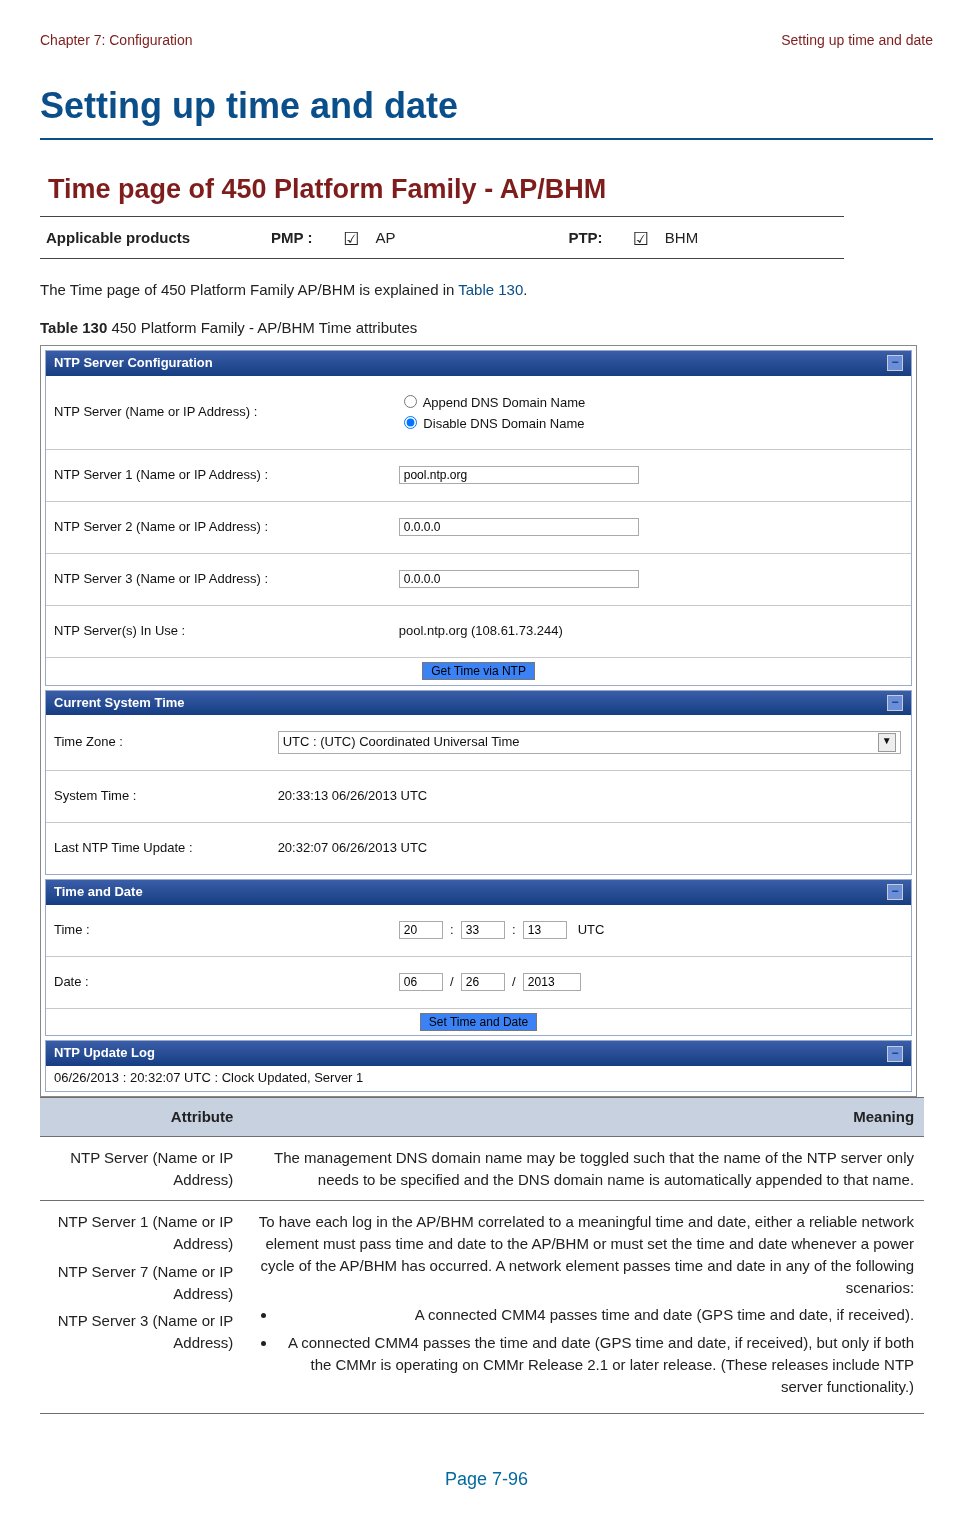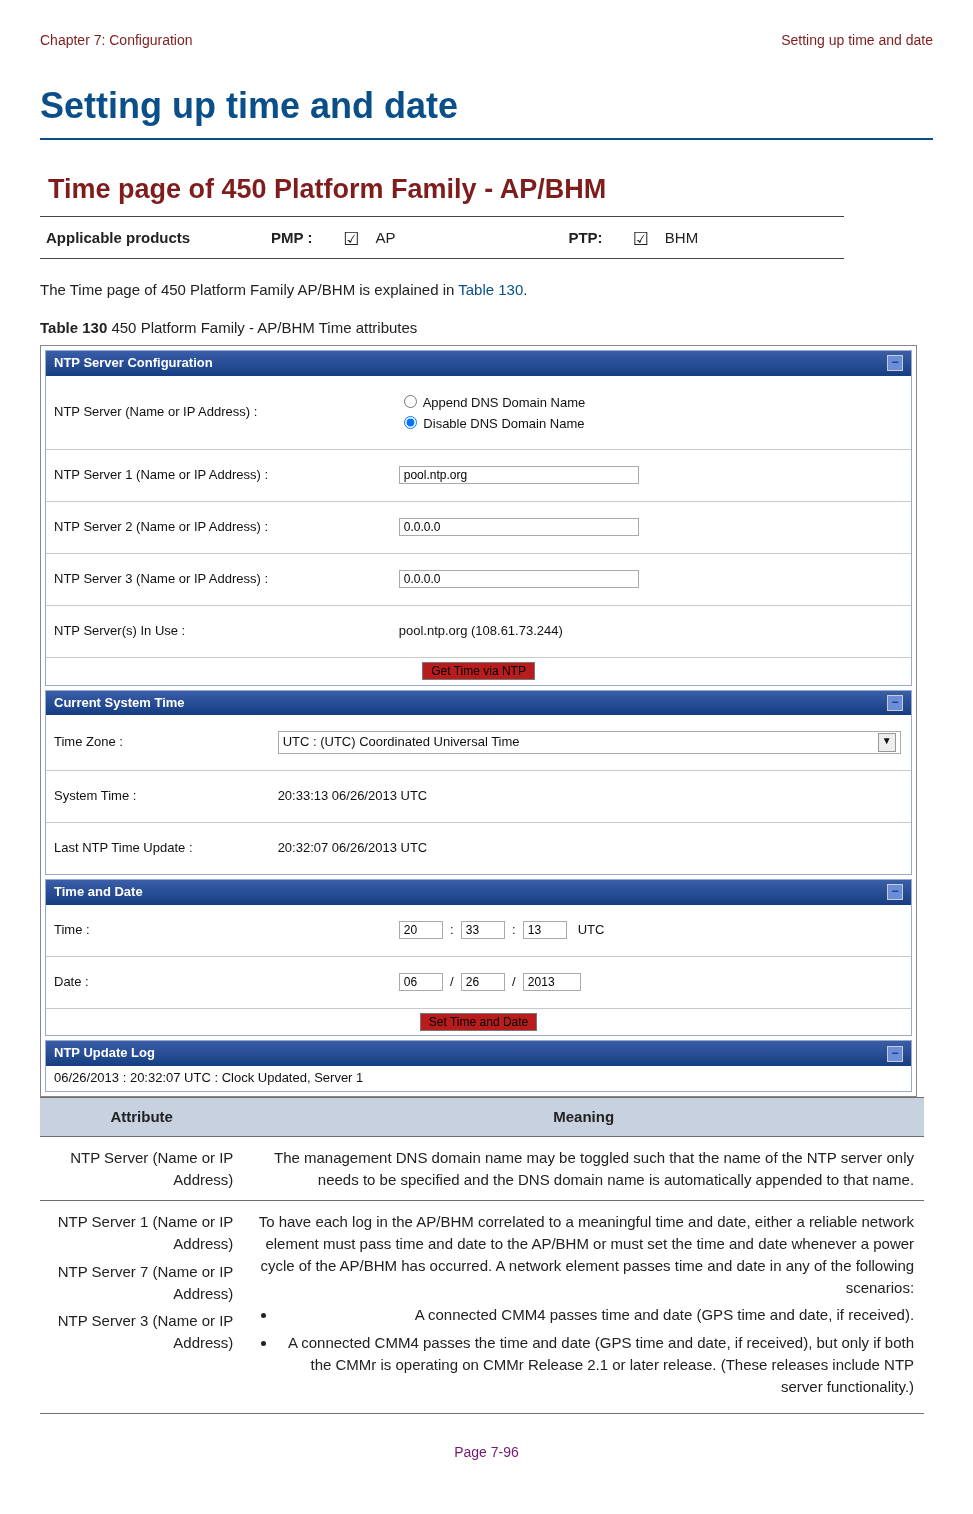--- a/index.html
+++ b/index.html
@@ -109,21 +109,21 @@
     font-size: 12px;
     border: 1px solid #aaa;
     padding: 1px 4px;
     background: #fff;
   }
   .cfg-input.wide { width: 230px; }
   .cfg-input.num { width: 34px; }
   .btn-row { text-align: center; padding: 4px; border-top: 1px solid #c9c9c9; }
   .btn {
     font-family: inherit; font-size: 12px;
-    background: #b91c1c; border: 1px solid #777;
+    background: #3b82f6; border: 1px solid #777;
     padding: 1px 8px;
   }
   .tz-select {
     width: 98%;
     border: 1px solid #aaa;
     background: #fff;
     padding: 1px 4px;
     display: flex;
     justify-content: space-between;
   }
@@ -138,42 +138,42 @@
   .radio { vertical-align: -1px; }
 
   
   table.attr-table {
     width: 99%;
     border-collapse: collapse;
     margin-top: 0;
   }
   .attr-table th {
     background: #c7d1e0;
-    text-align: center;
+    text-align: right;
     padding: 8px 10px;
     font-weight: bold;
     border-top: 1px solid #6f6f6f;
     border-bottom: 1px solid #6f6f6f;
   }
   .attr-table td {
     padding: 10px 10px;
     vertical-align: top;
     border-bottom: 1px solid #6f6f6f;
     text-align: right;
   }
   .attr-table .col-a { width: 23%; }
   .stack-attr { margin-bottom: 6px; }
   ul.bul { margin: 6px 0 0 2px; padding-left: 22px; }
   ul.bul li { margin: 6px 0; }
 
   .page-footer {
     text-align: center;
-    color: #701a75;
-    font-size: 14px;
-    margin-top: 28px;
+    color: #0369a1;
+    font-size: 18px;
+    margin-top: 52px;
   }
 </style>
 </head>
 <body>
 
 <div class="header-row">
   <div>Chapter 7:  Configuration</div>
   <div>Setting up time and date</div>
 </div>
 

